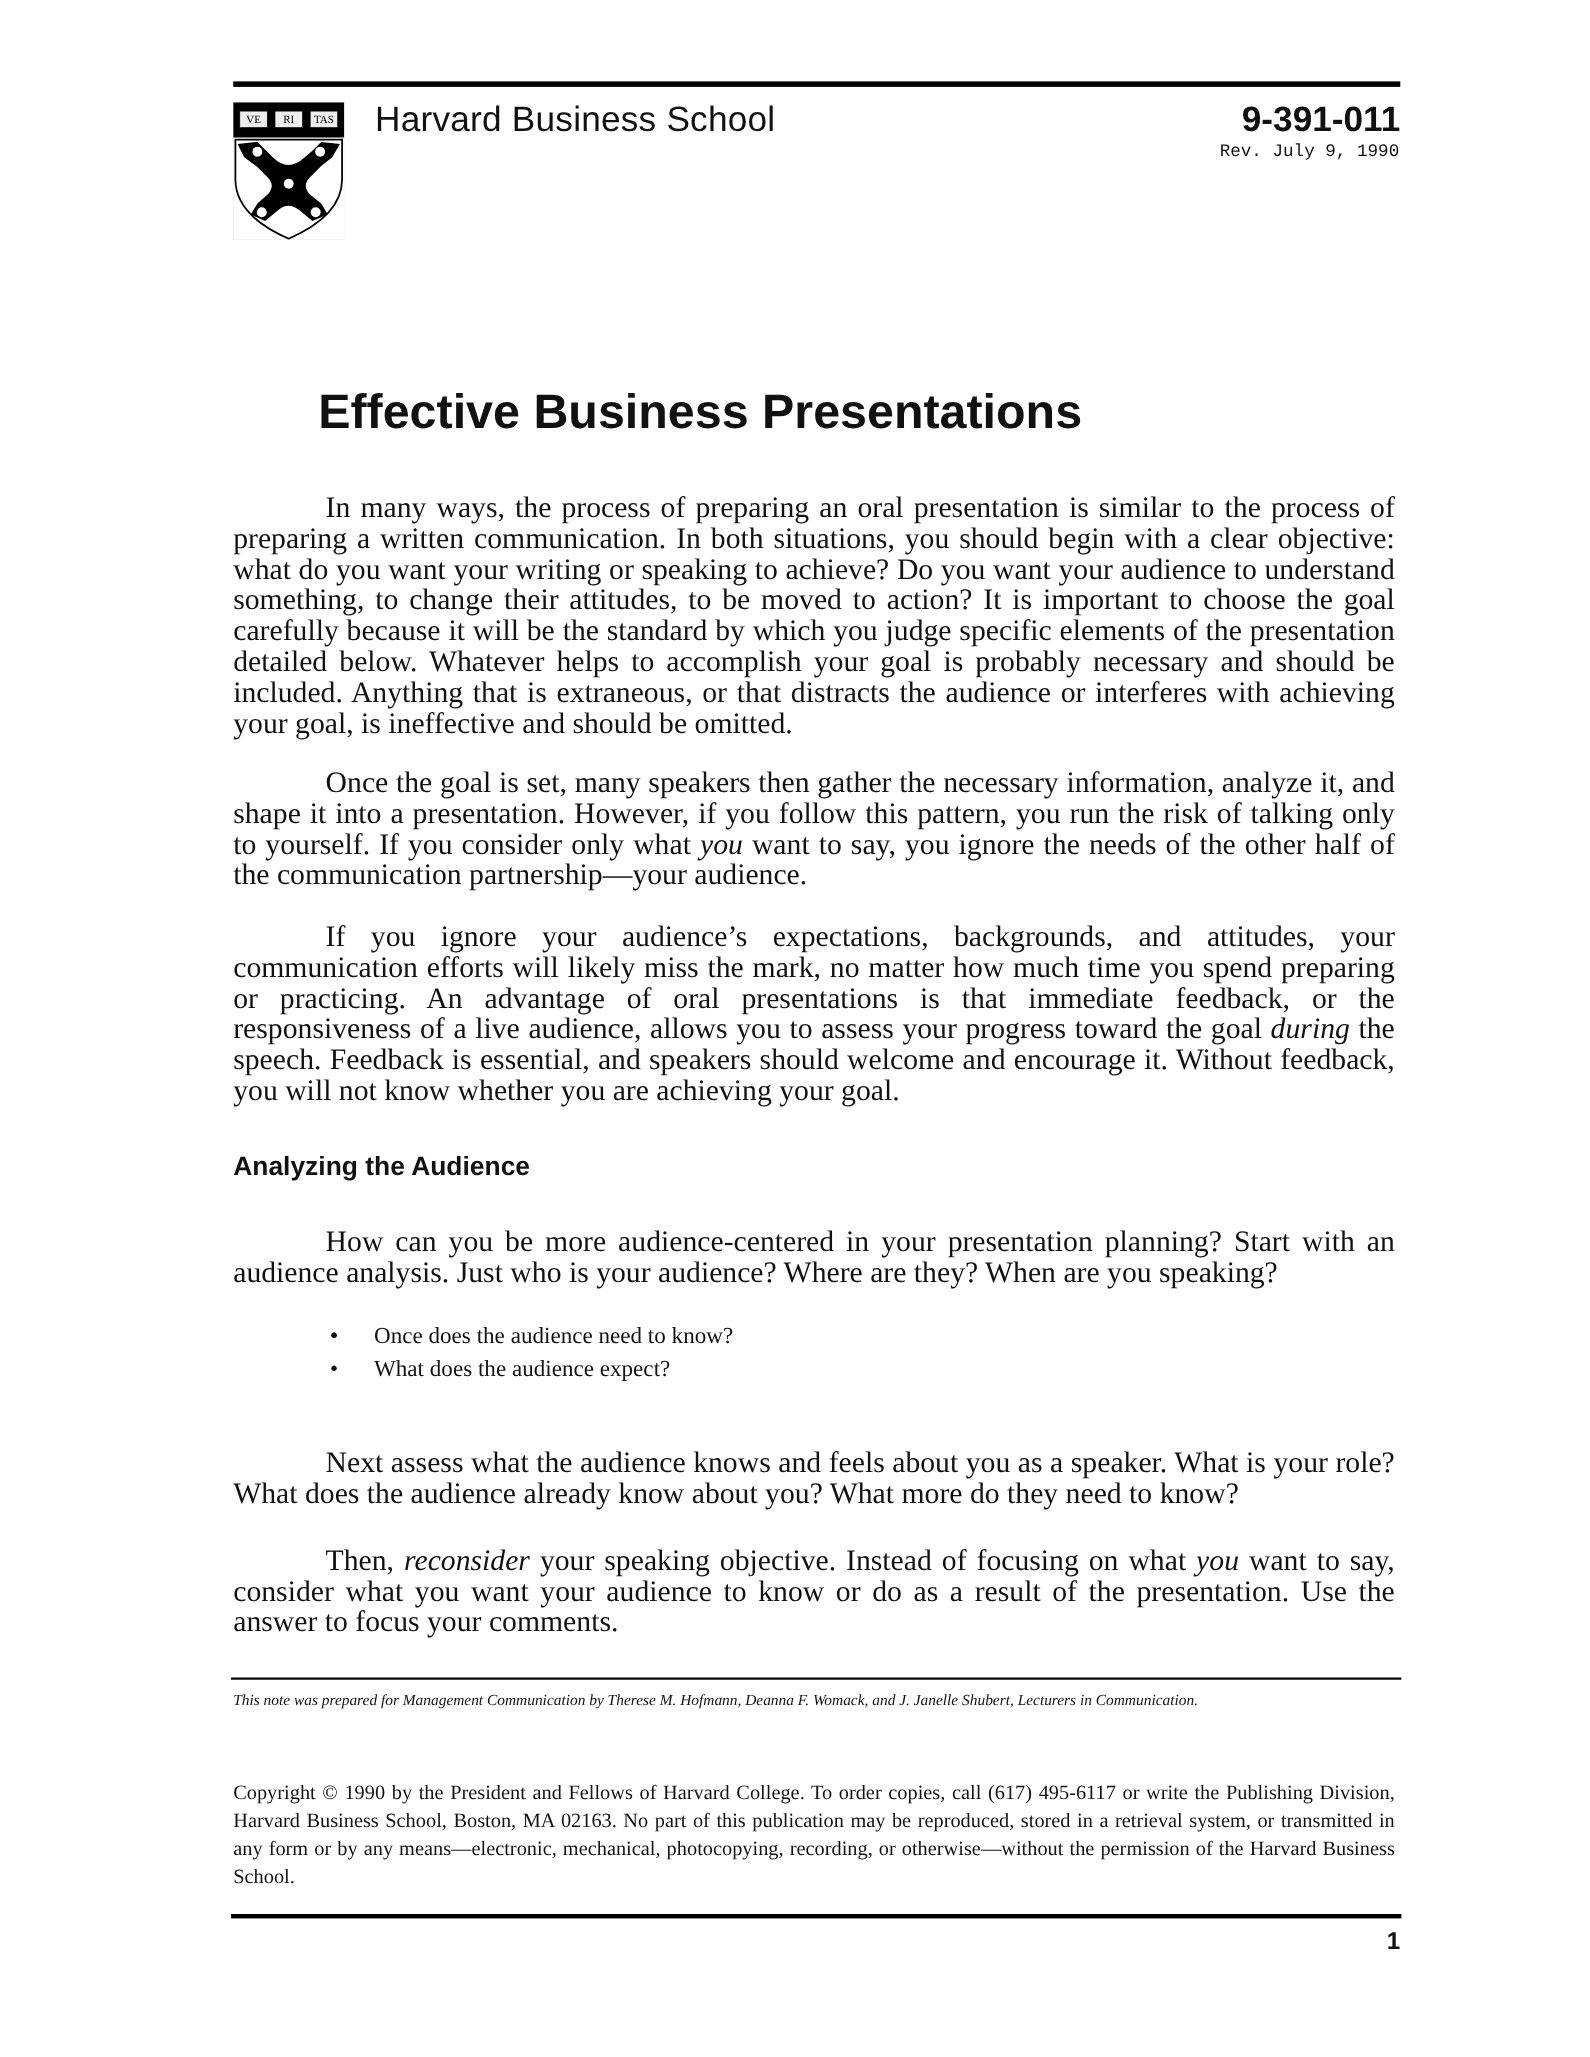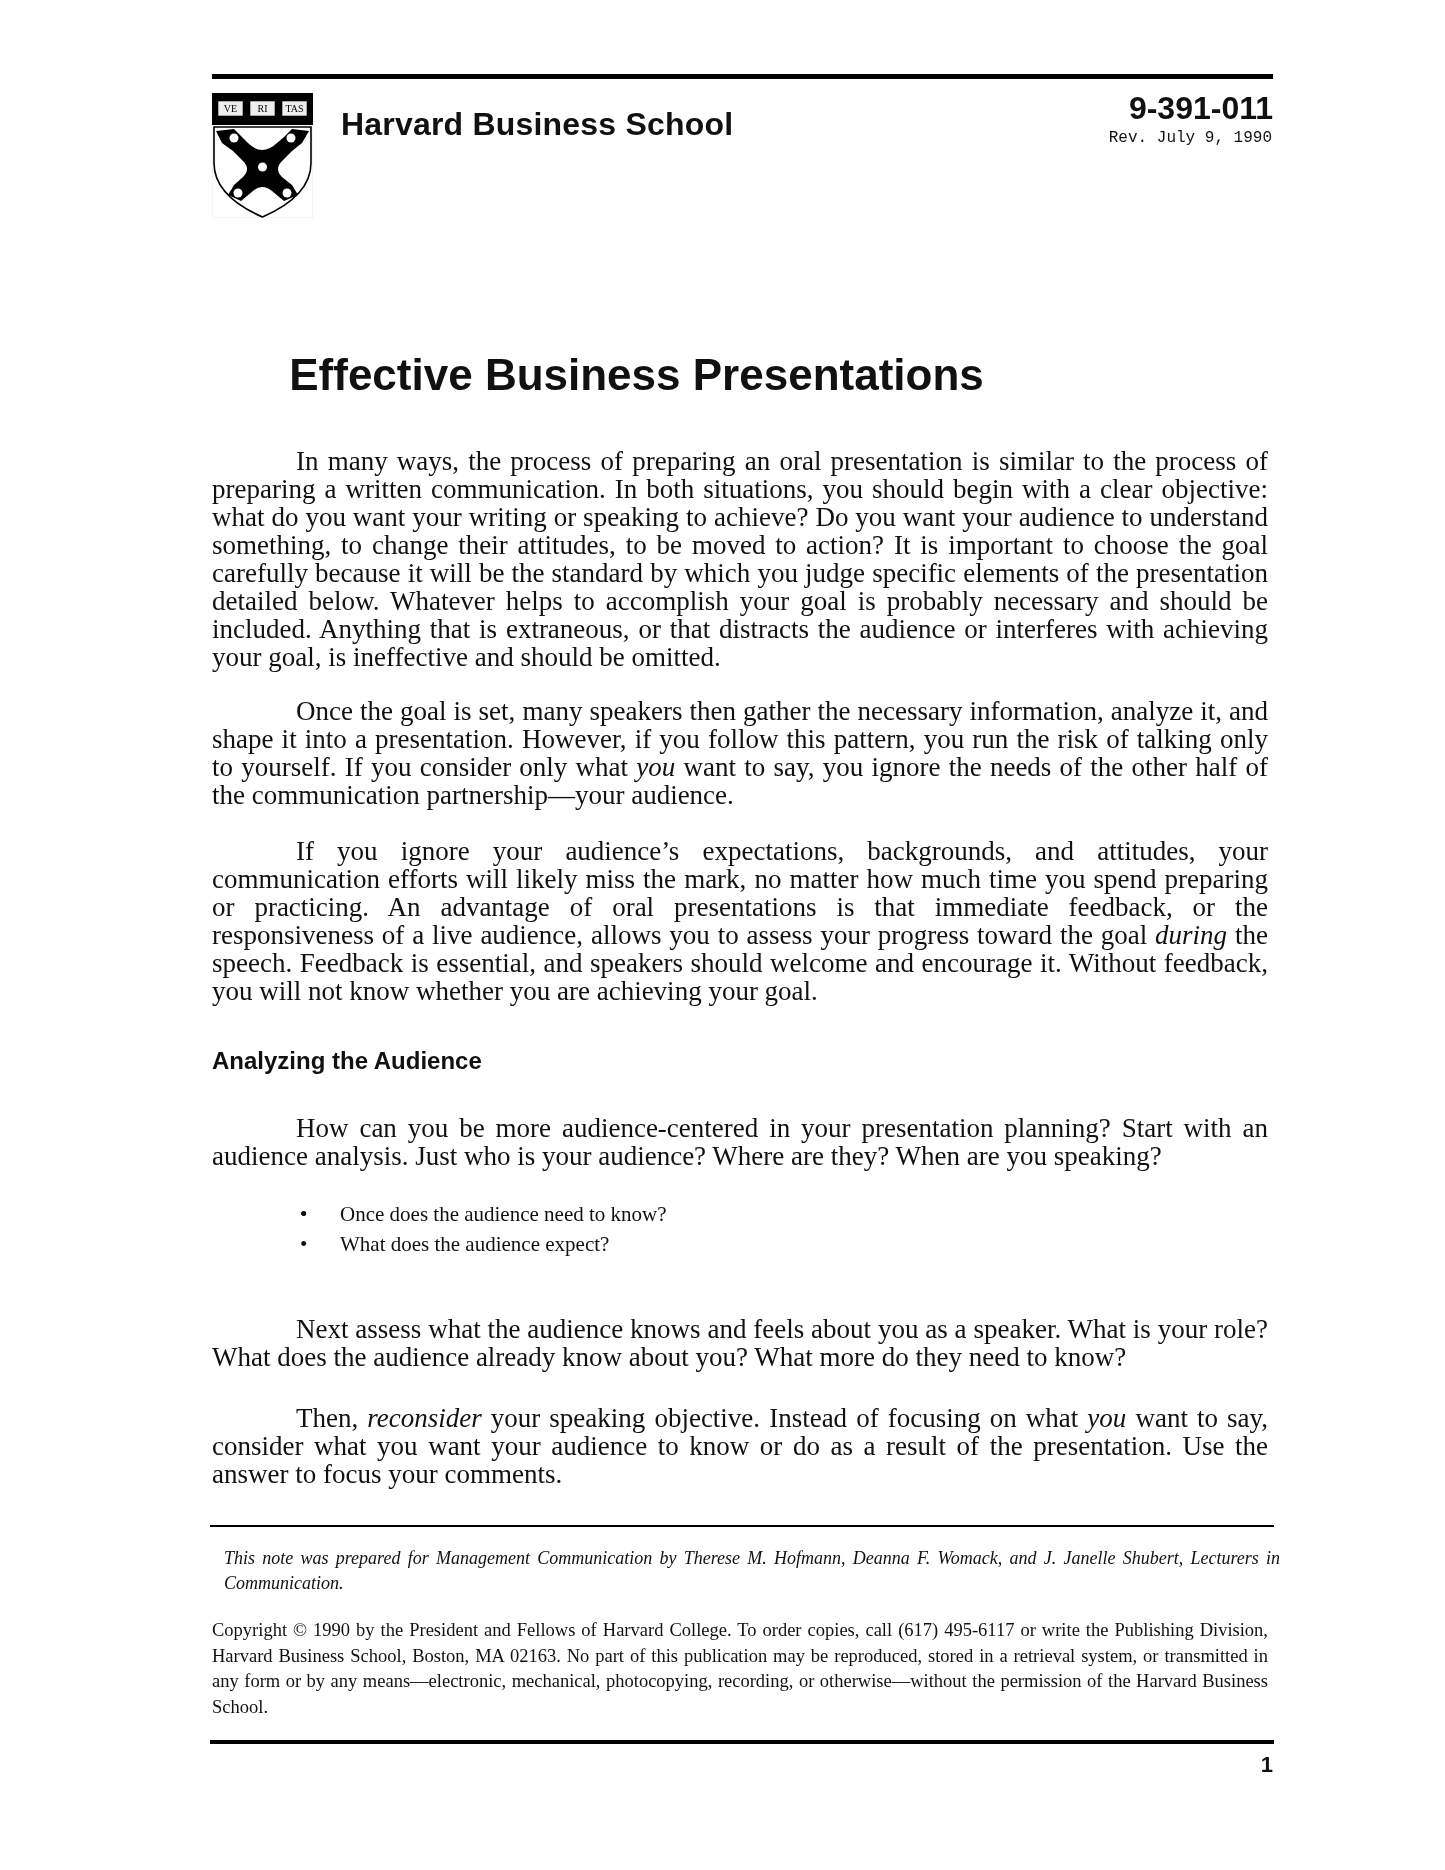--- a/index.html
+++ b/index.html
@@ -3,38 +3,38 @@
   <meta charset="utf-8">
   <style>
     html, body { margin: 0; padding: 0; background: #ffffff; }
     body { width: 1445px; height: 1870px; position: relative; overflow: hidden; color: #111; }
     .abs { position: absolute; }
     .serif { font-family: "Liberation Serif", "DejaVu Serif", serif; }
     .sans { font-family: "Liberation Sans", "DejaVu Sans", sans-serif; }
 
     .top-rule { left: 212px; top: 74px; width: 1061px; height: 5px; background: #000; }
     .shield { left: 212px; top: 93px; width: 101px; height: 125px; }
-    .school { left: 341px; top: 90px; font-size: 32px; font-weight: bold; letter-spacing: 0.2px; margin-top: 16px; }
+    .school { left: 341px; top: 90px; font-size: 32px; font-weight: normal; letter-spacing: 0.2px; }
     .docnum { right: 172px; top: 90px; font-size: 32px; font-weight: bold; }
     .rev { right: 173px; top: 129px; font-size: 16px; font-family: Liberation Mono, monospace; }
 
     .title { left: 0; width: 1273px; top: 350px; text-align: center; font-size: 44px; font-weight: bold; }
 
     .body-block { left: 212px; width: 1056px; }
     .para { font-size: 27px; line-height: 28px; text-align: justify; text-indent: 84px; margin: 0; }
     .para em { font-style: italic; }
 
     .heading { left: 212px; top: 1047px; font-size: 24px; font-weight: bold; }
 
     .bullets { left: 296px; top: 1200px; margin: 0; padding: 0; list-style: none; }
     .bullets li { font-size: 21px; line-height: 29.5px; position: relative; padding-left: 44px; }
     .bullets li .dot { position: absolute; left: 4px; top: 0; }
 
     .foot-rule { left: 210px; top: 1525px; width: 1064px; height: 2px; background: #000; }
-    .note { left: 212px; top: 1534px; width: 1056px; font-size: 18px; line-height: 25px; font-style: italic; text-align: justify; margin: 12px; }
+    .note { left: 212px; top: 1534px; width: 1056px; font-size: 14px; line-height: 25px; font-style: italic; text-align: justify; margin: 0; }
     .copyright { left: 212px; top: 1618px; width: 1056px; font-size: 18.5px; line-height: 25.5px; text-align: justify; margin: 0; }
 
     .bottom-rule { left: 210px; top: 1740px; width: 1064px; height: 4px; background: #000; }
     .pagenum { right: 172px; top: 1752px; font-size: 22px; font-weight: bold; }
   </style>
 </head>
 <body>
 
 <div class="abs top-rule"></div>
 

